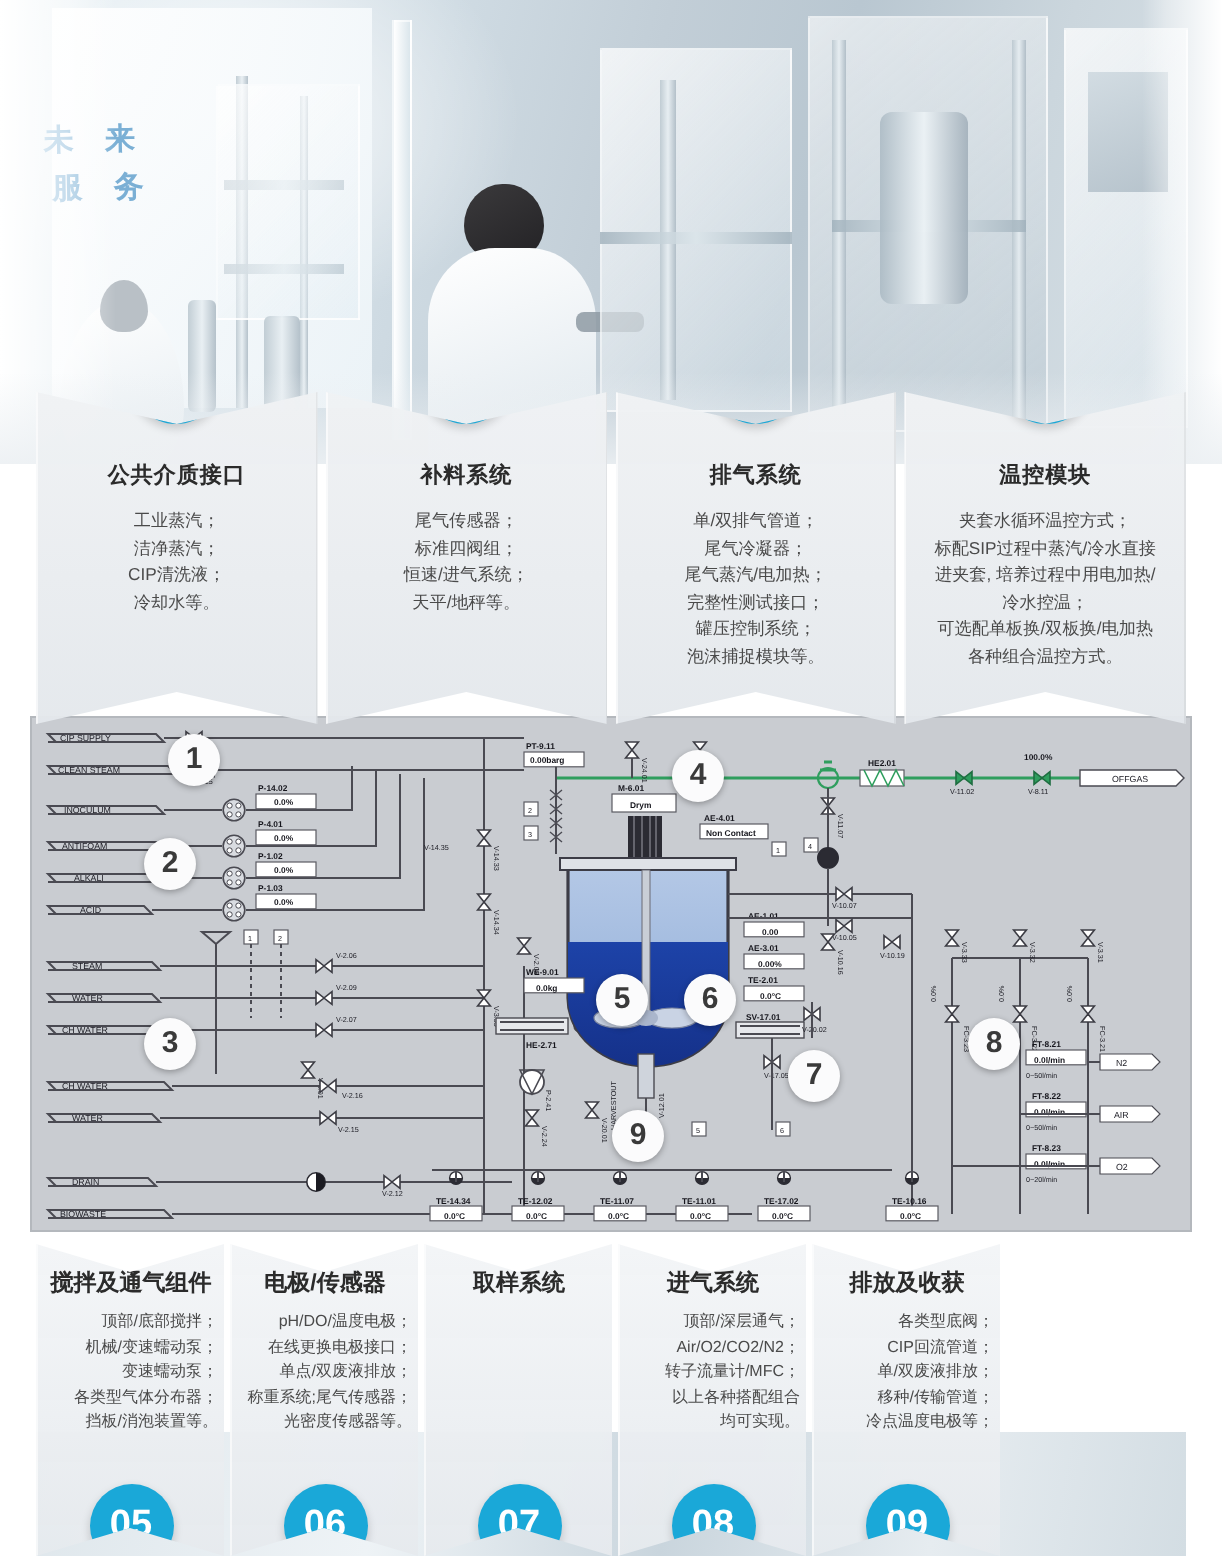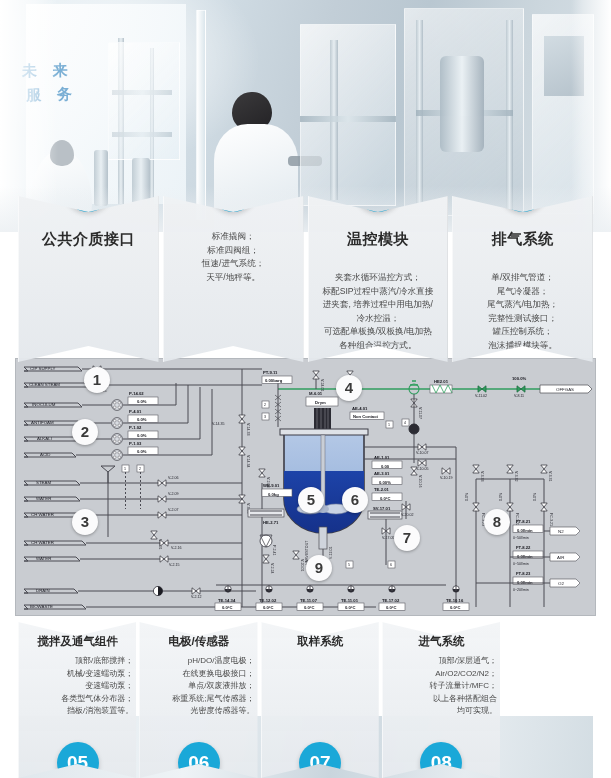--- a/index.html
+++ b/index.html
@@ -65,21 +65,21 @@
     border-right:1px solid rgba(0,0,0,.05);
   }
   .card .num {
     position:absolute; left:50%; top:-30px; transform:translateX(-50%);
     width:46px; height:46px; border-radius:50%;
     background:#1aa8d8; color:#fff;
     font-size:21px; font-weight:700; line-height:46px;
     box-shadow:0 2px 5px rgba(0,0,0,.18);
   }
   .card h3 {
-    font-size:15px; color:#2b2b2b; font-weight:700; margin-bottom:22px;
+    font-size:11px; color:#2b2b2b; font-weight:700; margin-bottom:9px;
     letter-spacing:.5px;
     font-family:Liberation Mono, monospace;
   }
   .card ul { list-style:none; }
   .card li { font-size:8.6px; color:#4a4a4a; line-height:13.5px; padding:0 5px; }
 
   
   .cards-bottom {
     position:absolute; left:0; top:622px; width:518px; height:156px;
     display:flex; padding:0 18px; gap:3px; z-index:5;
@@ -166,55 +166,62 @@
   <div class="hero-white-l"></div>
   <div class="hero-white-r"></div>
   <div class="hero-bottom-fade"></div>
 </div>
 
 <div class="cards-top">
 
   <div class="card">
     <div class="num">01</div>
     <h3>公共介质接口</h3>
+    <ul>
+      <li>工业蒸汽；</li>
+      <li>洁净蒸汽；</li>
+      <li>CIP清洗液；</li>
+      <li>冷却水等。</li>
+    </ul>
   </div>
 
   <div class="card">
     <div class="num">02</div>
-    <ul>
-      <li>标准撬阀；</li>
+    <h3>补料系统</h3>
+    <ul>
+      <li>尾气传感器；</li>
       <li>标准四阀组；</li>
       <li>恒速/进气系统；</li>
       <li>天平/地秤等。</li>
+    </ul>
+  </div>
+
+  <div class="card">
+    <div class="num">04</div>
+    <h3>排气系统</h3>
+    <ul>
+      <li>单/双排气管道；</li>
+      <li>尾气冷凝器；</li>
+      <li>尾气蒸汽/电加热；</li>
+      <li>完整性测试接口；</li>
+      <li>罐压控制系统；</li>
+      <li>泡沫捕捉模块等。</li>
     </ul>
   </div>
 
   <div class="card">
     <div class="num">03</div>
     <h3>温控模块</h3>
     <ul>
       <li>夹套水循环温控方式；</li>
       <li>标配SIP过程中蒸汽/冷水直接</li>
       <li>进夹套, 培养过程中用电加热/</li>
       <li>冷水控温；</li>
       <li>可选配单板换/双板换/电加热</li>
       <li>各种组合温控方式。</li>
-    </ul>
-  </div>
-
-  <div class="card">
-    <div class="num">04</div>
-    <h3>排气系统</h3>
-    <ul>
-      <li>单/双排气管道；</li>
-      <li>尾气冷凝器；</li>
-      <li>尾气蒸汽/电加热；</li>
-      <li>完整性测试接口；</li>
-      <li>罐压控制系统；</li>
-      <li>泡沫捕捉模块等。</li>
     </ul>
   </div>
 </div>
 
 <div class="pid-wrap">
   <svg class="pid-svg" width="581" height="258" viewBox="0 0 581 258">
     <defs>
       <style>
         .ln   { stroke:#4a4a52; stroke-width:1; fill:none; }
         .ln2  { stroke:#4a4a52; stroke-width:1.4; fill:none; }
@@ -661,13 +668,24 @@
     <ul>
       <li>顶部/深层通气；</li>
       <li>Air/O2/CO2/N2；</li>
       <li>转子流量计/MFC；</li>
       <li>以上各种搭配组合</li>
       <li>均可实现。</li>
     </ul>
     <div class="num">08</div>
   </div>
 
+  <div class="card-b">
+    <h3>排放及收获</h3>
+    <ul>
+      <li>各类型底阀；</li>
+      <li>CIP回流管道；</li>
+      <li>单/双废液排放；</li>
+      <li>移种/传输管道；</li>
+      <li>冷点温度电极等；</li>
+    </ul>
+    <div class="num">09</div>
+  </div>
 </div>
 
 </body></html>

